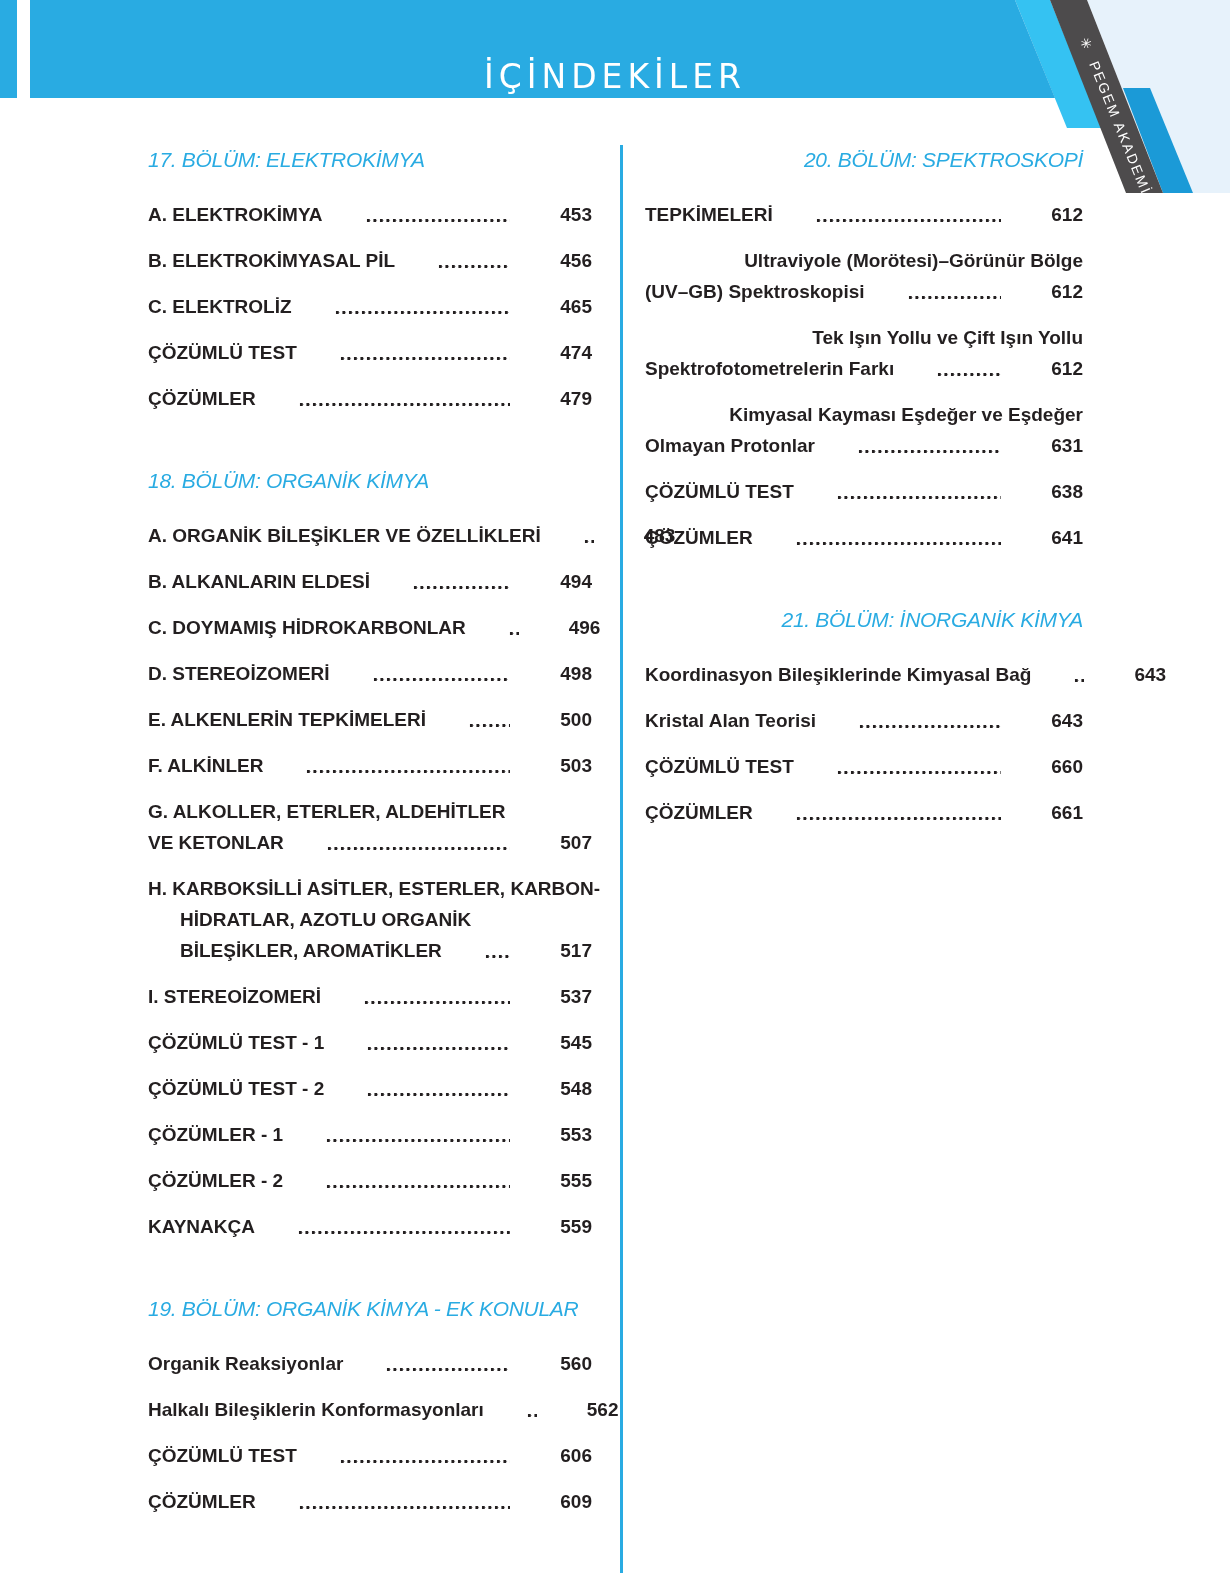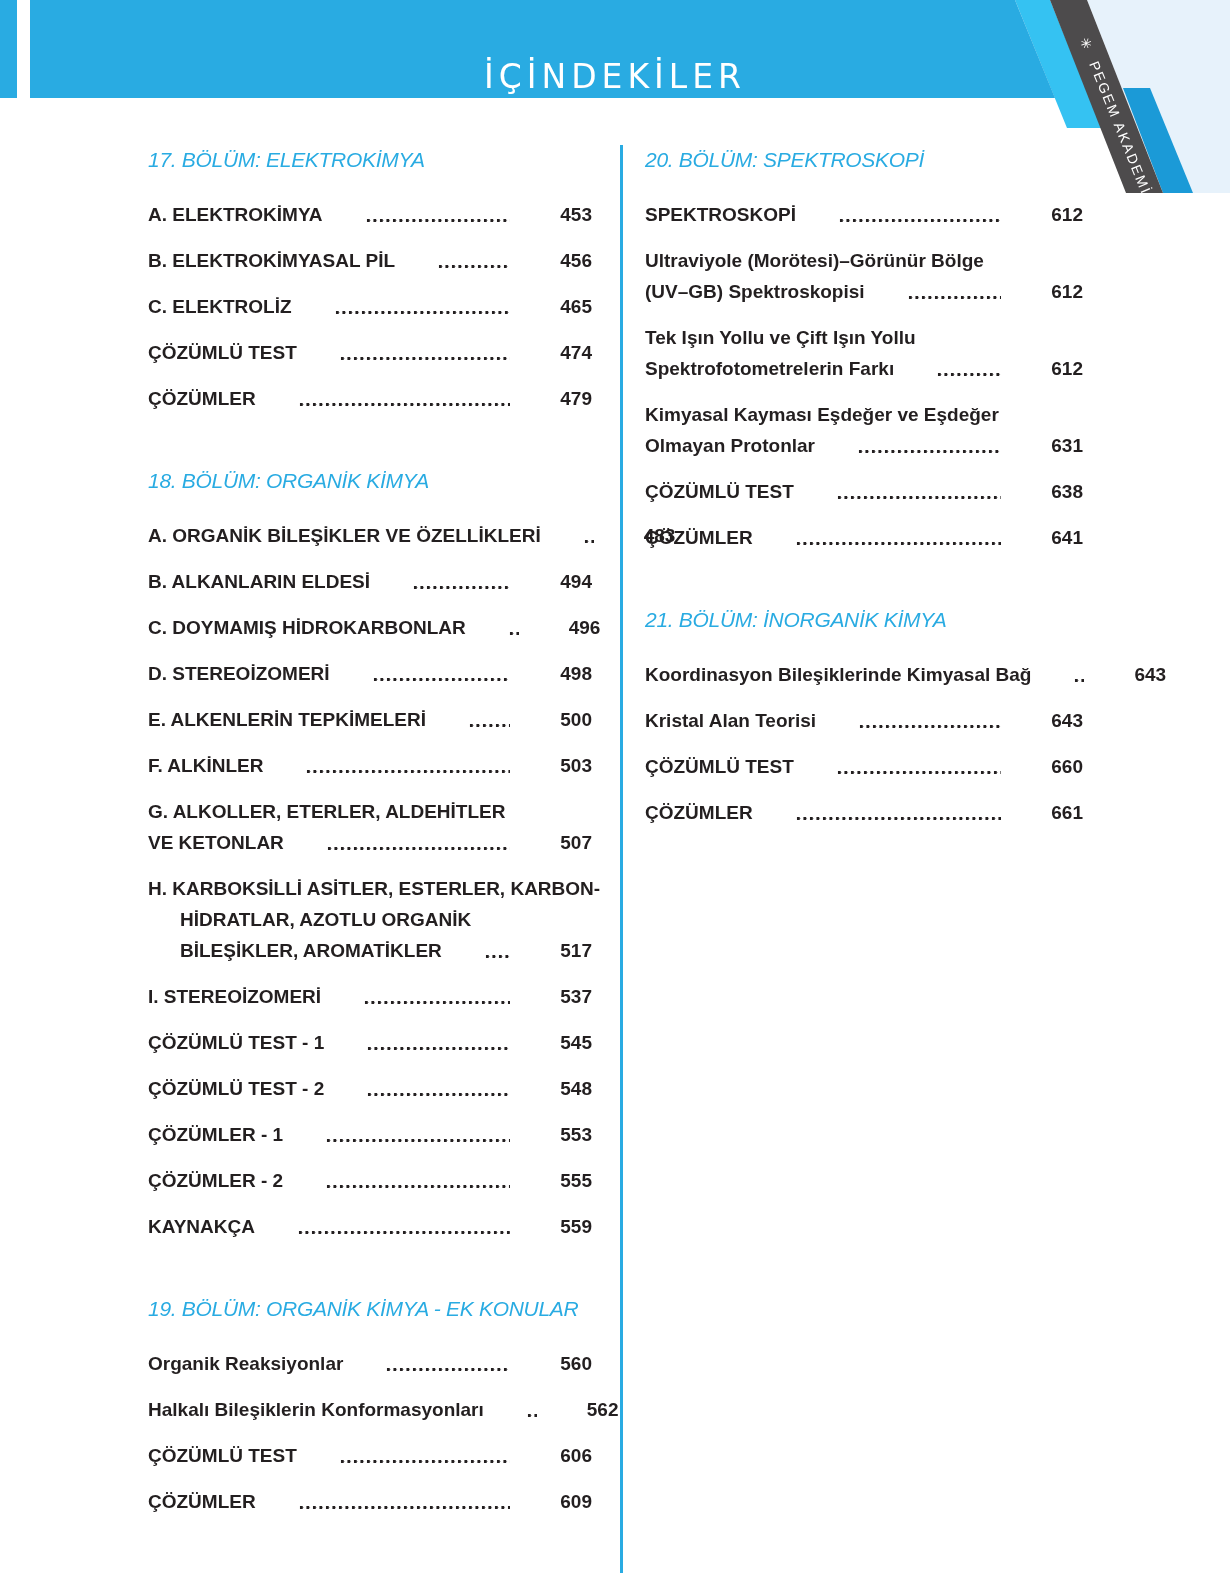--- a/index.html
+++ b/index.html
@@ -9,21 +9,21 @@
   }
   .header-svg{position:absolute;top:0;left:0;display:block;}
   .page-title{
     position:absolute;top:57px;left:0;width:1230px;text-align:center;
     color:#ffffff;font-size:33px;letter-spacing:5px;font-weight:normal;
     font-family:"DejaVu Sans", sans-serif;
   }
   .divider{position:absolute;left:620px;top:145px;width:3px;height:1428px;background:#29abe2;}
   .col{position:absolute;top:143px;}
   .col-left{left:148px;width:444px;}
-  .col-right{left:645px;width:438px;}
+  .col-right{left:645px;width:438px;text-align:right;}
   .toc-section + .toc-section{margin-top:50px;}
   .sec-heading{
     color:#29abe2;font-style:italic;font-size:21px;letter-spacing:-0.3px;
     white-space:nowrap;line-height:34px;margin:0 0 22px 0;
     font-family:"Liberation Sans", sans-serif;
   }
   .entry{margin-bottom:15px;font-weight:bold;font-size:19px;color:#231f20;}
   .row{line-height:31px;white-space:nowrap;gap:37px;}
   .row.cont{padding-left:32px;}
   .row.flex{display:flex;align-items:flex-end;}
@@ -234,21 +234,21 @@
             <span class="pg">609</span>
           </div>
         </div>
       </div>
     </div>
   <div class="col col-right" id="col-right">
       <div class="toc-section">
         <div class="sec-heading">20. BÖLÜM: SPEKTROSKOPİ</div>
         <div class="entry">
           <div class="row flex">
-            <span class="lab">SPEKTROSKOPİ</span>
+            <span class="lab">TEPKİMELERİ</span>
             <span class="leader"></span>
             <span class="pg">612</span>
           </div>
         </div>
         <div class="entry">
           <div class="row">Ultraviyole (Morötesi)–Görünür Bölge</div>
           <div class="row flex">
             <span class="lab">(UV–GB) Spektroskopisi</span>
             <span class="leader"></span>
             <span class="pg">612</span>

